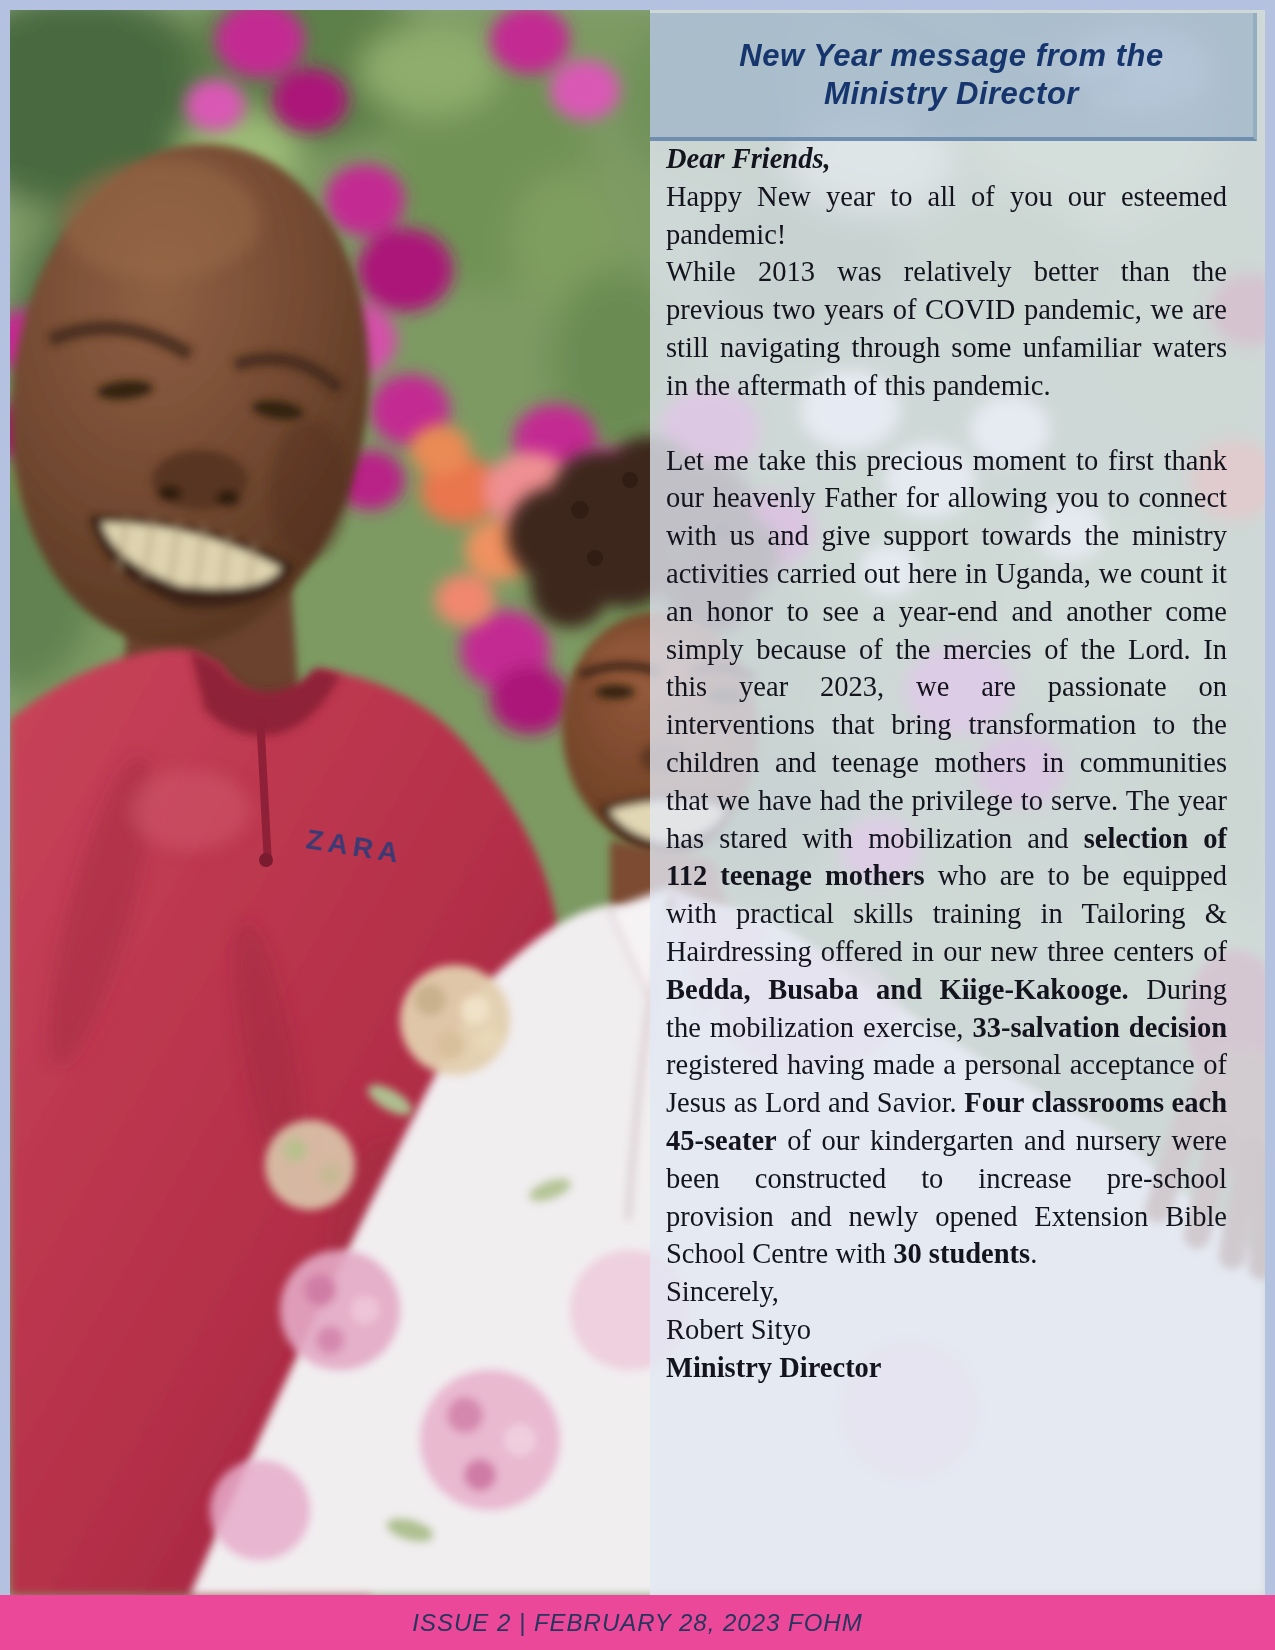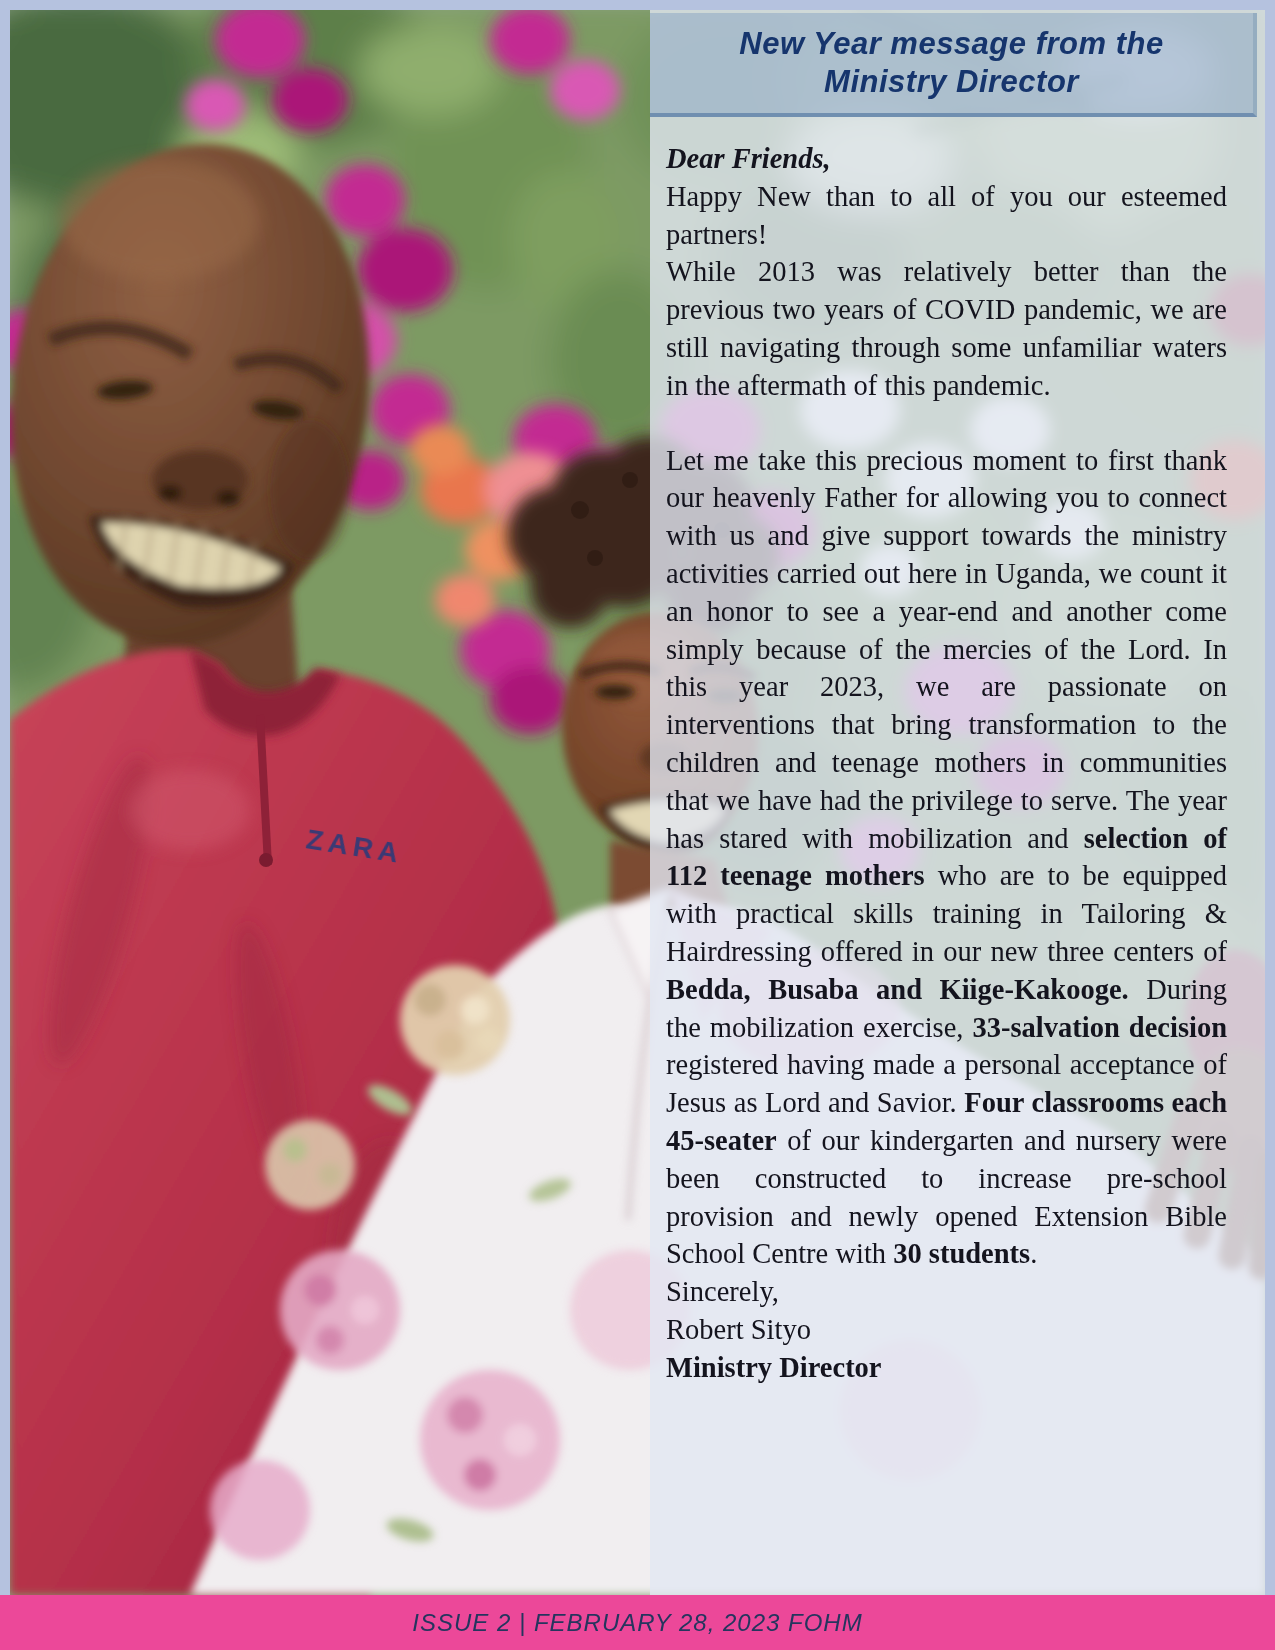--- a/index.html
+++ b/index.html
@@ -3,21 +3,21 @@
 <meta charset="utf-8">
 <style>
   html,body{margin:0;padding:0;}
   body{width:1275px;height:1650px;font-family:"Liberation Serif",serif;}
   .page{position:relative;width:1275px;height:1650px;background:#b5c2df;overflow:hidden;}
   .photo-wrap{position:absolute;left:10px;top:10px;width:1255px;height:1585px;}
   .photo-wrap svg{display:block;}
 
   
   .header-box{
-    position:absolute;left:650px;top:13px;width:607px;height:104px;
+    position:absolute;left:650px;top:13px;width:607px;height:128px;
     background:rgba(140,166,196,0.52);
     border-bottom:4px solid #708fb0;
     border-right:4px solid rgba(110,140,170,0.35);
     display:flex;flex-direction:column;align-items:center;justify-content:center;
     box-sizing:border-box;
   }
   .header-box .title-line{
     font-family:"Liberation Sans",sans-serif;
     font-weight:bold;font-style:italic;
     font-size:31px;line-height:38px;color:#16356d;
@@ -284,21 +284,21 @@
     </svg>
   </div>
 
   <div class="header-box">
     <div class="title-line">New Year message from the</div>
     <div class="title-line">Ministry Director</div>
   </div>
 
   <div class="letter">
     <p class="salutation">Dear Friends,</p>
-    <p>Happy New than to all of you our esteemed partners!</p>
+    <p>Happy New year to all of you our esteemed pandemic!</p>
     <p>While 2013 was relatively better than the previous two years of COVID pandemic, we are still navigating through some unfamiliar waters in the aftermath of this pandemic.</p>
 
     <p class="spaced"><span>Let me take this precious moment to first thank our heavenly Father for allowing you to connect with us and give support towards the ministry activities carried out here in Uganda, we count it an honor to see a year-end and another come simply because of the mercies of the Lord. In this year 2023, we are passionate on interventions that bring transformation to the children and teenage mothers in communities that we have had the privilege to serve. The year has stared with mobilization and </span><b>selection of 112 teenage mothers</b><span> who are to be equipped with practical skills training in Tailoring &amp; Hairdressing offered in our new three centers of </span><b>Bedda, Busaba and Kiige-Kakooge.</b><span> During the mobilization exercise, </span><b>33-salvation decision</b><span> registered having made a personal acceptance of Jesus as Lord and Savior. </span><b>Four classrooms each 45-seater</b><span> of our kindergarten and nursery were been constructed to increase pre-school provision and newly opened Extension Bible School Centre with </span><b>30 students</b><span>.</span></p>
 
     <p>Sincerely,</p>
     <p>Robert Sityo</p>
     <p class="sig-title">Ministry Director</p>
   </div>
 
   <div class="footer">

